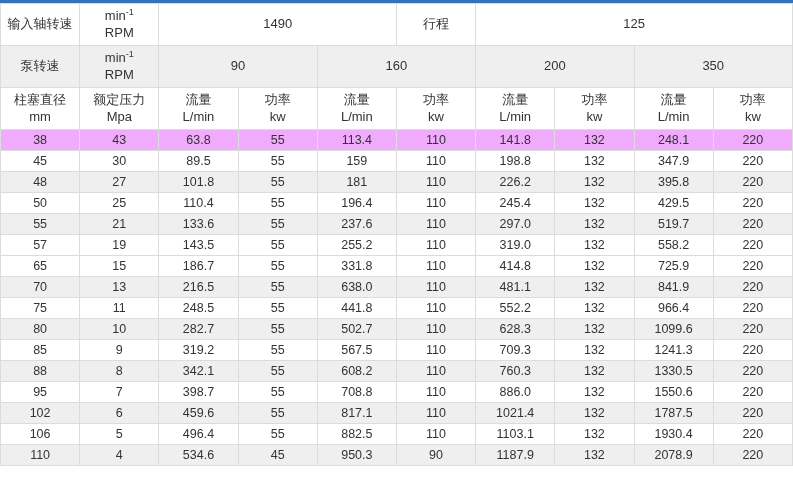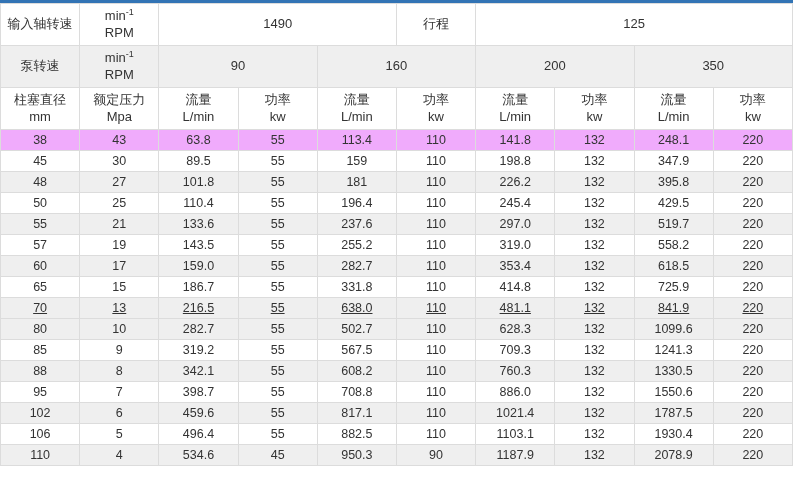--- a/index.html
+++ b/index.html
@@ -200,54 +200,54 @@
           <td>19</td>
           <td>143.5</td>
           <td>55</td>
           <td>255.2</td>
           <td>110</td>
           <td>319.0</td>
           <td>132</td>
           <td>558.2</td>
           <td>220</td>
         </tr>
-        <tr class="stripe" style="background: rgb(239, 239, 239);">
-          <td>60</td>
-          <td>17</td>
-          <td>159.0</td>
-          <td>55</td>
-          <td>282.7</td>
-          <td>110</td>
-          <td>353.4</td>
-          <td>132</td>
-          <td>618.5</td>
-          <td>220</td>
-        </tr>
         <tr class="white">
           <td>65</td>
           <td>15</td>
           <td>186.7</td>
           <td>55</td>
           <td>331.8</td>
           <td>110</td>
           <td>414.8</td>
           <td>132</td>
           <td>725.9</td>
           <td>220</td>
         </tr>
-        <tr class="stripe" style="background: rgb(239, 239, 239); text-decoration: underline;">
+        <tr class="stripe" style="background: rgb(239, 239, 239);">
           <td>70</td>
           <td>13</td>
           <td>216.5</td>
           <td>55</td>
           <td>638.0</td>
           <td>110</td>
           <td>481.1</td>
           <td>132</td>
           <td>841.9</td>
+          <td>220</td>
+        </tr>
+        <tr class="white">
+          <td>75</td>
+          <td>11</td>
+          <td>248.5</td>
+          <td>55</td>
+          <td>441.8</td>
+          <td>110</td>
+          <td>552.2</td>
+          <td>132</td>
+          <td>966.4</td>
           <td>220</td>
         </tr>
         <tr class="stripe" style="background: rgb(239, 239, 239);">
           <td>80</td>
           <td>10</td>
           <td>282.7</td>
           <td>55</td>
           <td>502.7</td>
           <td>110</td>
           <td>628.3</td>

